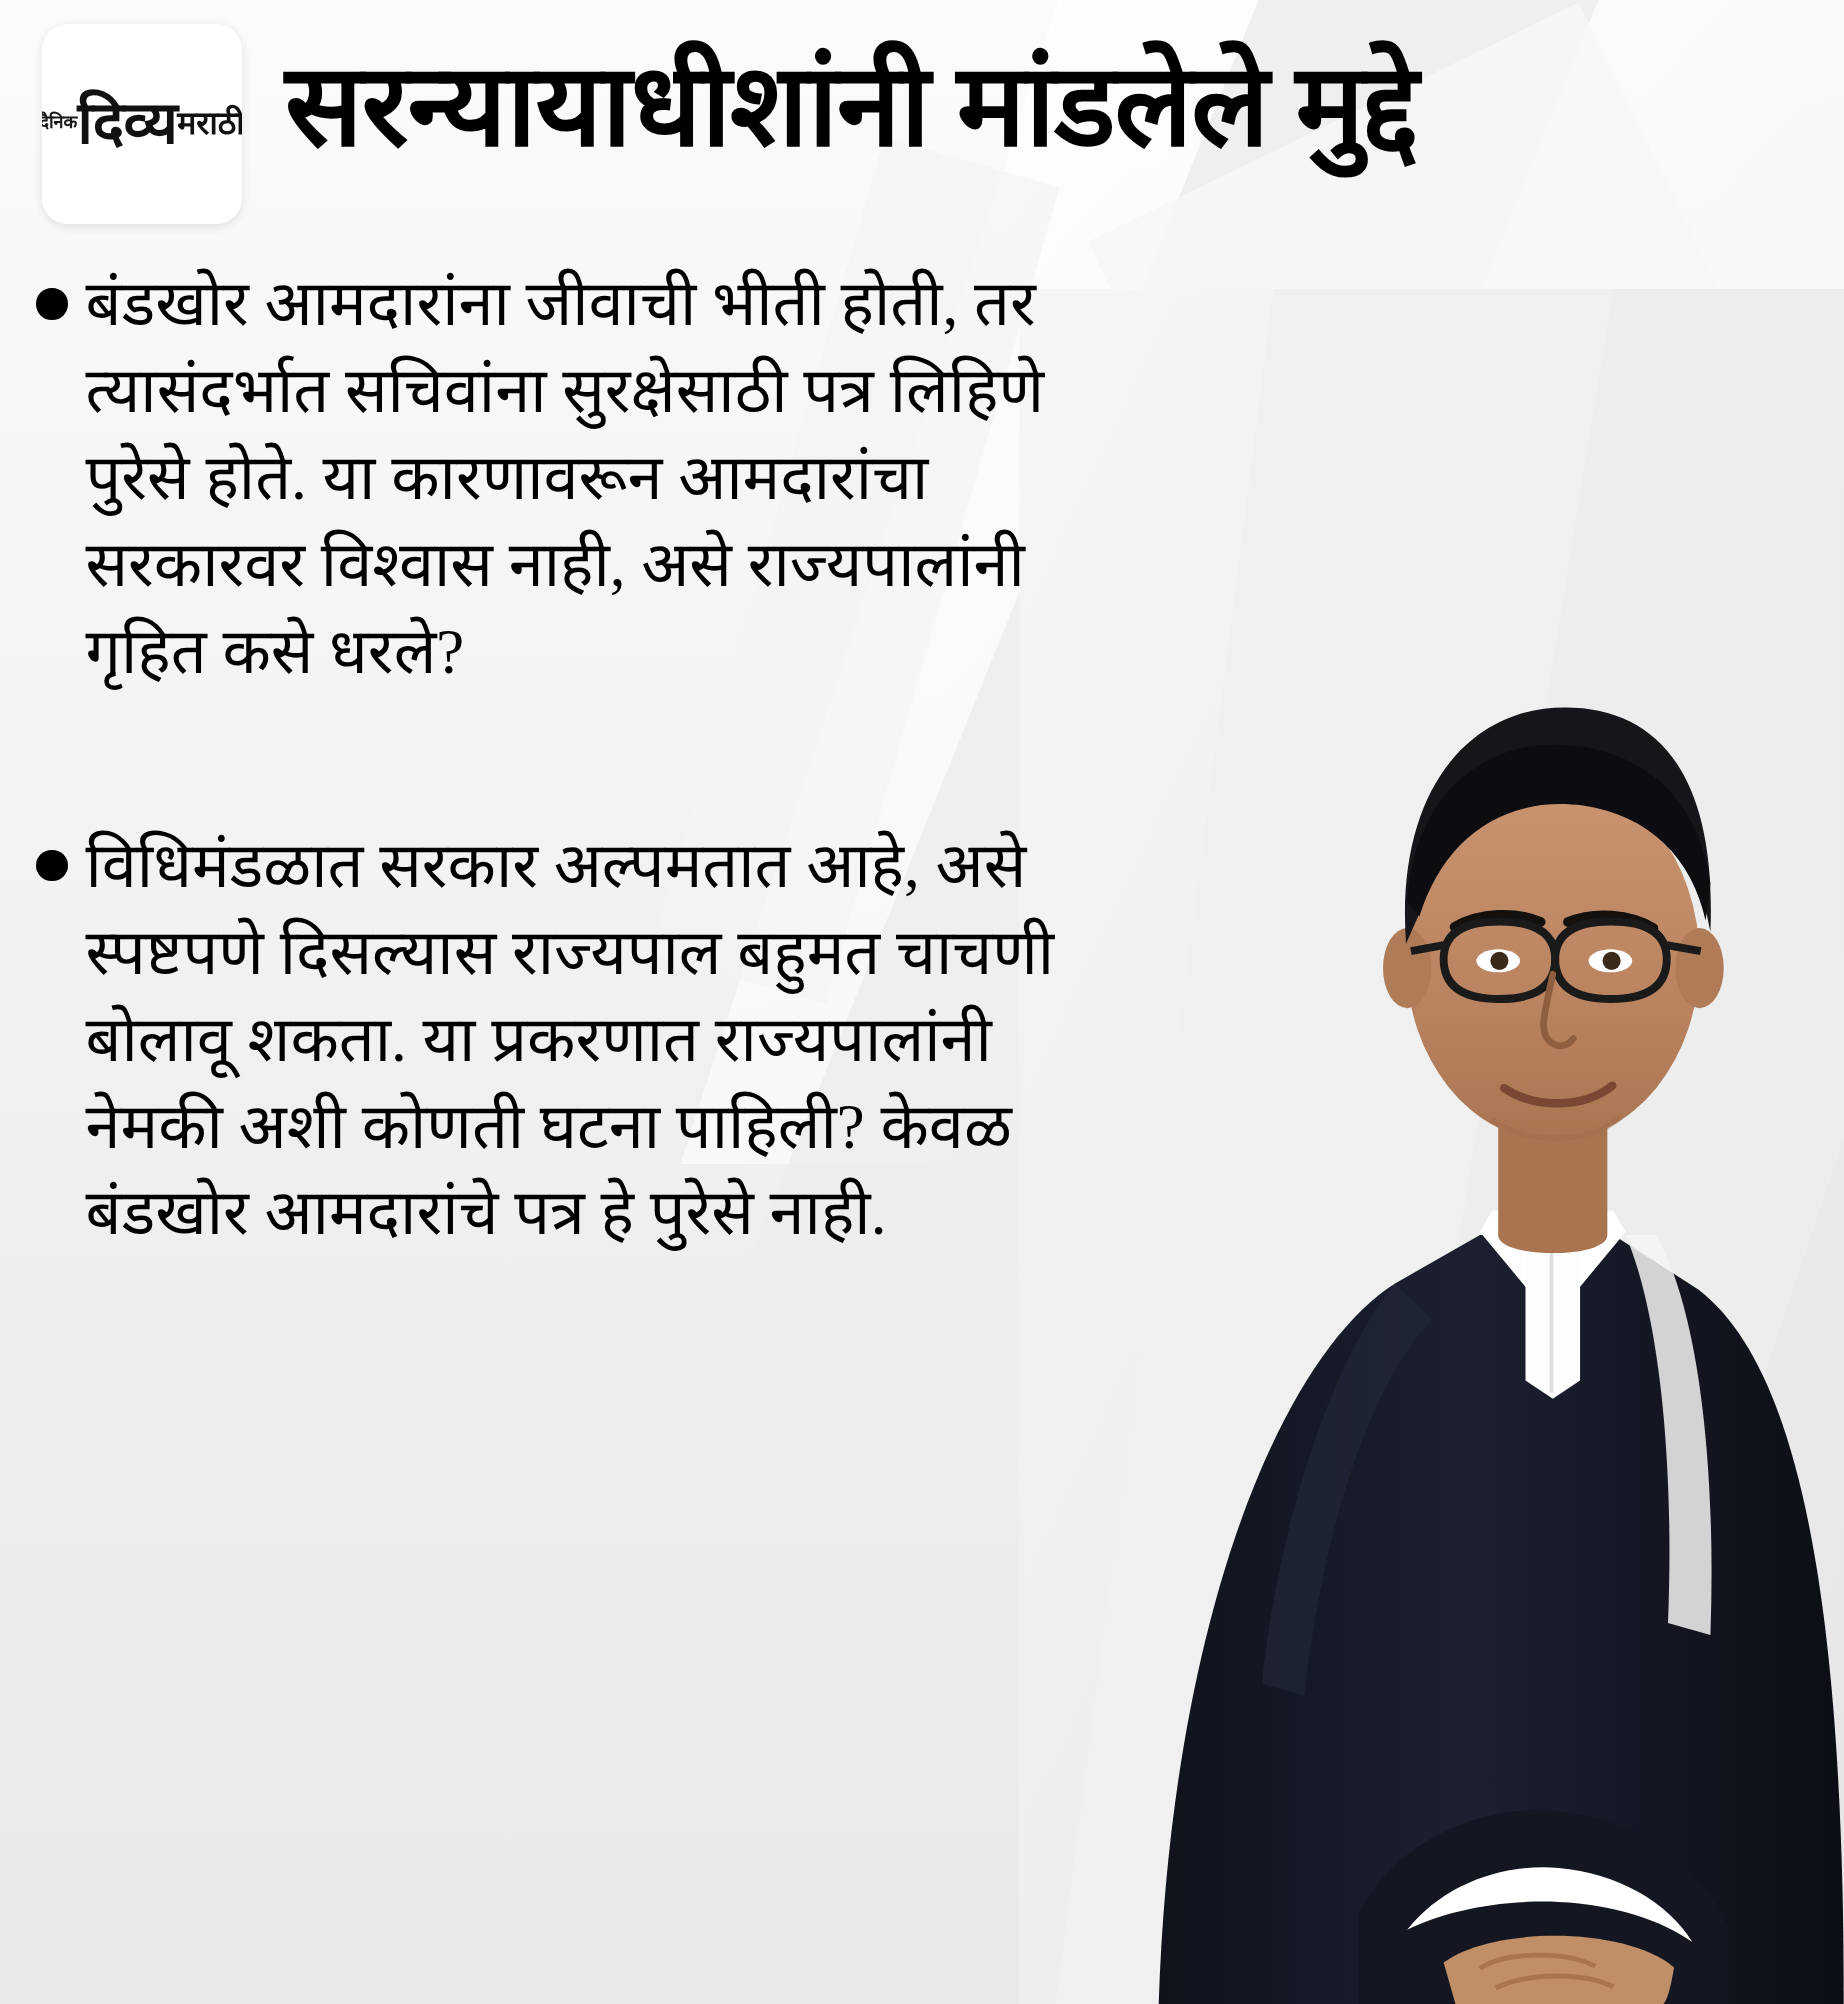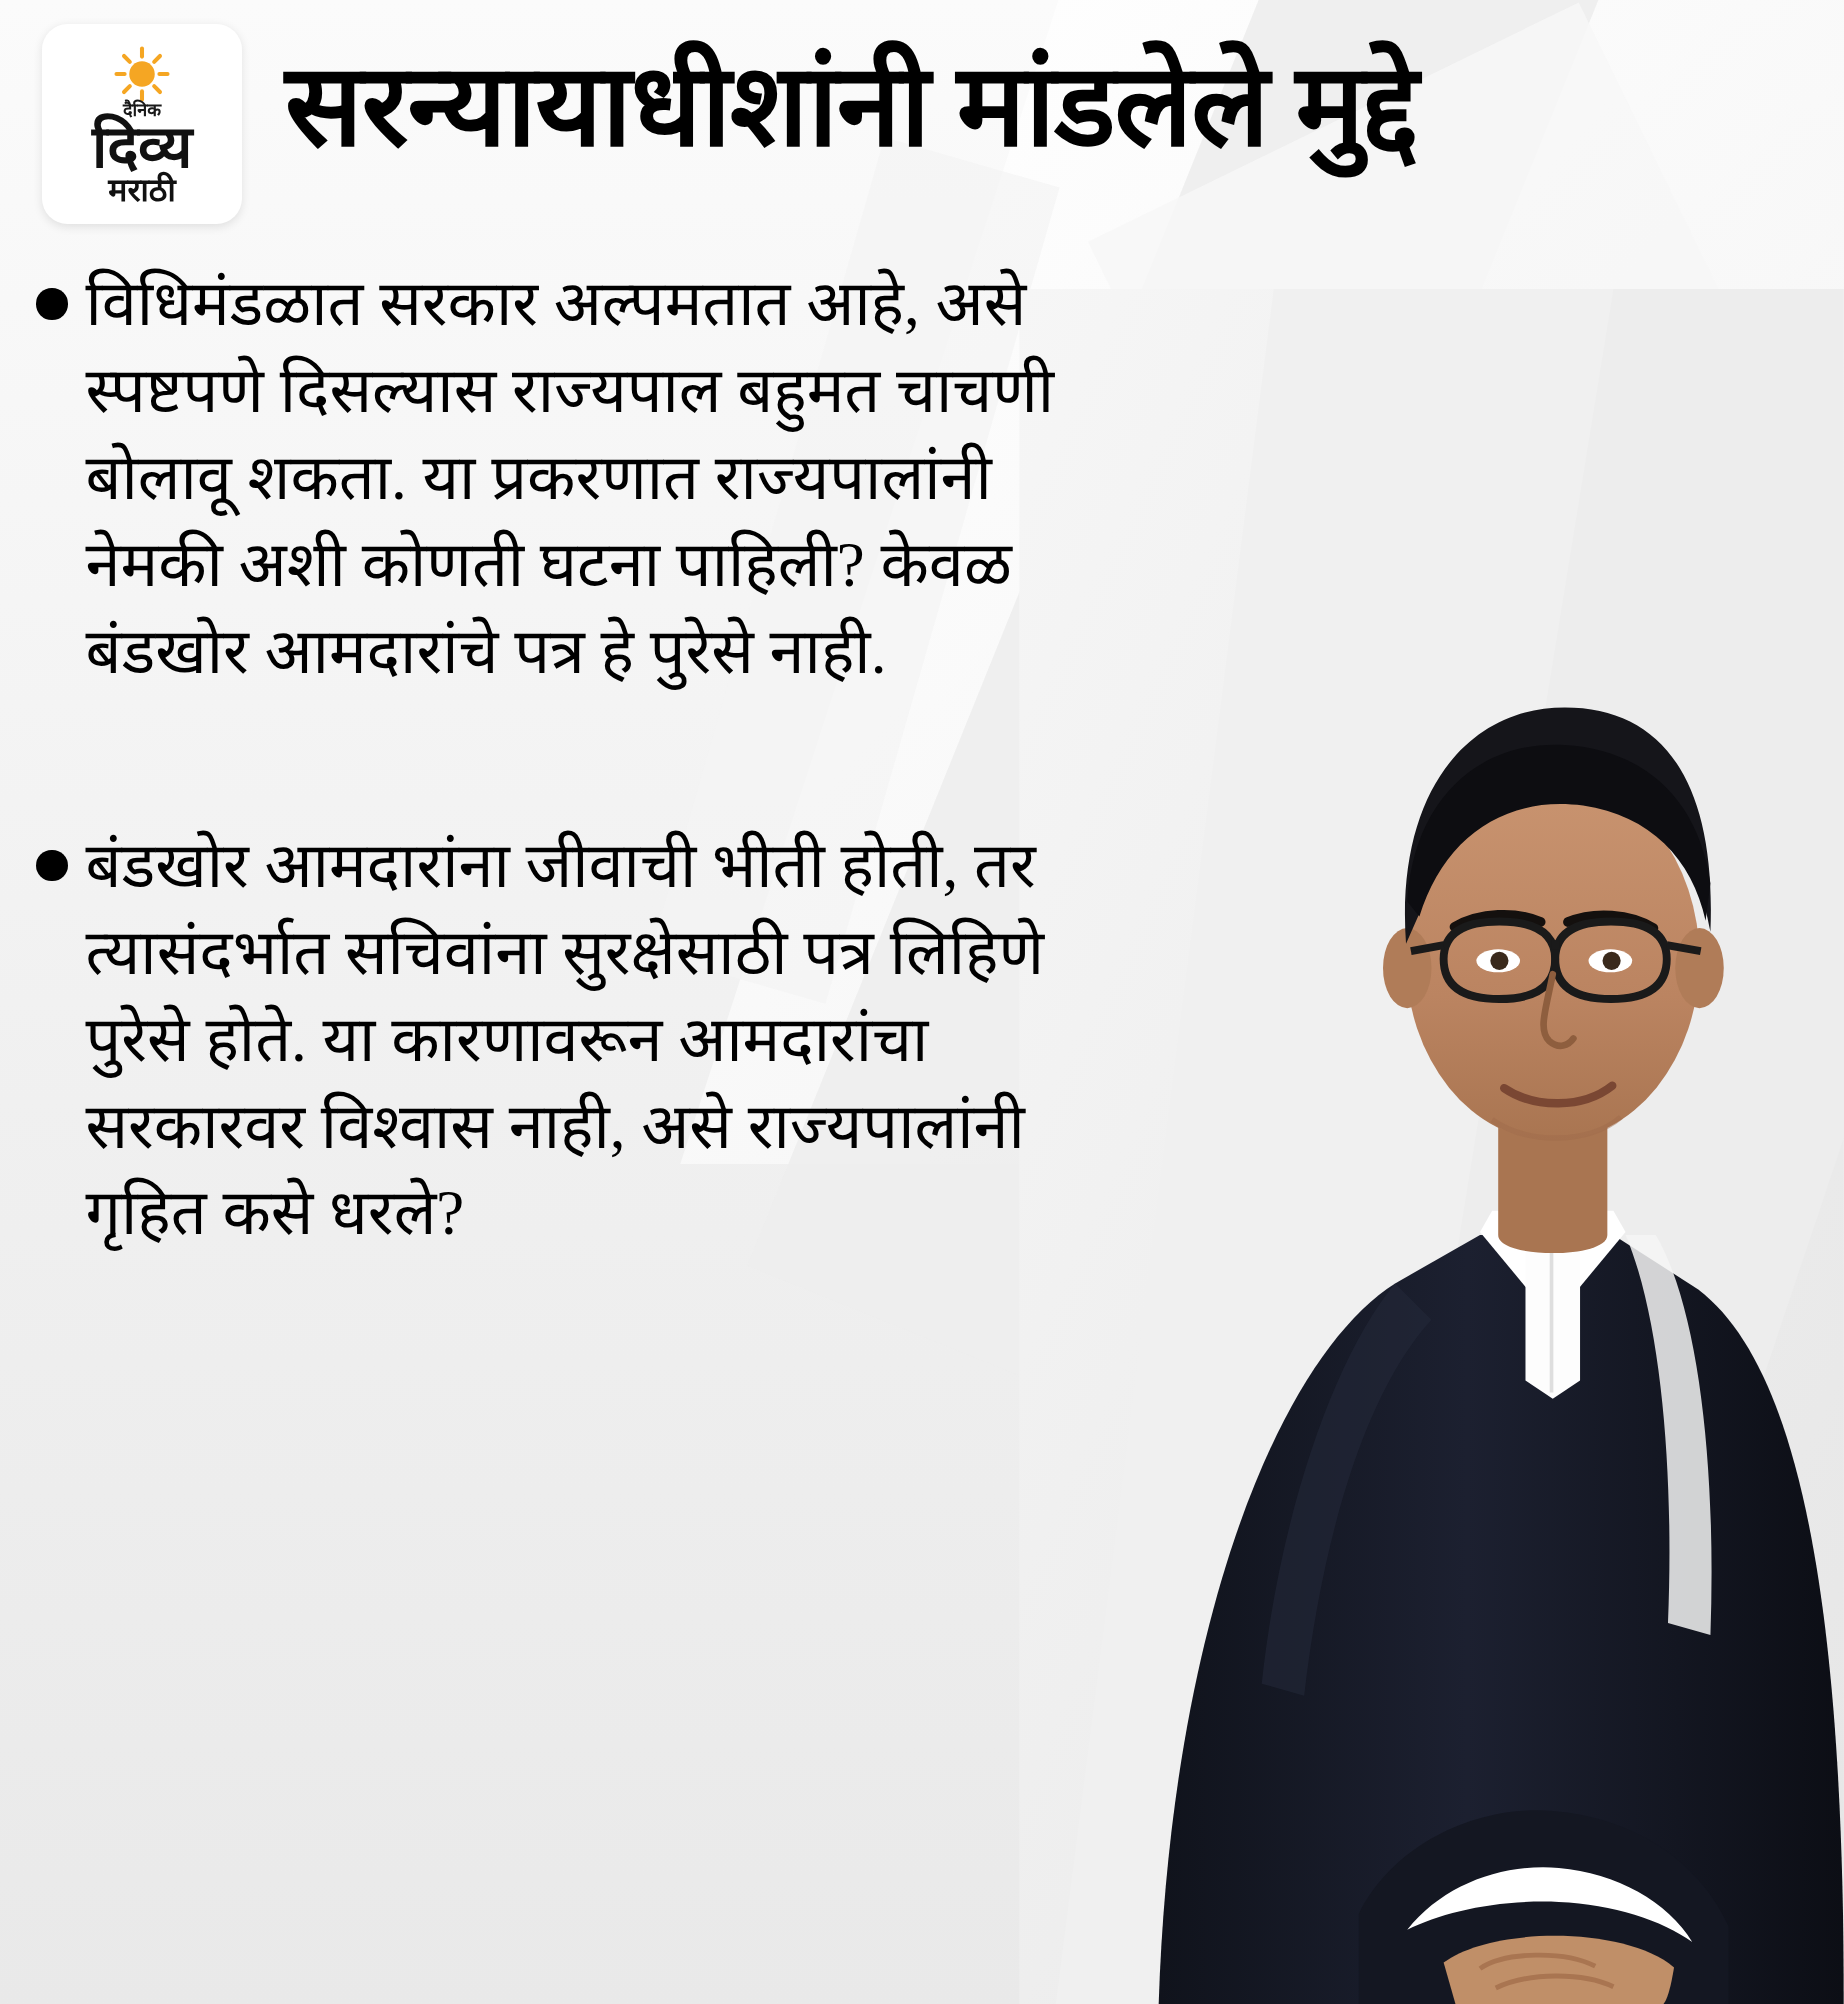--- a/index.html
+++ b/index.html
@@ -74,21 +74,20 @@
     height: 243px;
   }
   .logo {
     position: absolute;
     left: 42px; top: 24px;
     width: 200px; height: 200px;
     background: #ffffff;
     border-radius: 25.5px;
     box-shadow: 0 2.4px 9.7px rgba(0,0,0,0.10);
     display: flex;
-    flex-direction: column;
     align-items: center;
     justify-content: center;
     overflow: hidden;
   }
   .logo-sun {
     width: 58px; height: 58px;
     margin-top: 3.6px;
     margin-bottom: 1.2px;
   }
   .logo-small {
@@ -283,22 +282,22 @@
       <div class="logo-small">दैनिक</div>
       <div class="logo-main">दिव्य</div>
       <div class="logo-sub">मराठी</div>
     </div>
     <div class="headline">सरन्यायाधीशांनी मांडलेले मुद्दे</div>
   </div>
 
   <div class="bullets">
     <div class="bullet">
       <div class="bullet-dot"></div>
-      <div class="bullet-text">विधिमंडळात सरकार अल्पमतात आहे, असे स्पष्टपणे दिसल्यास राज्यपाल बहुमत चाचणी बोलावू शकता. या प्रकरणात राज्यपालांनी नेमकी अशी कोणती घटना पाहिली? केवळ बंडखोर आमदारांचे पत्र हे पुरेसे नाही.</div>
+      <div class="bullet-text">बंडखोर आमदारांना जीवाची भीती होती, तर त्यासंदर्भात सचिवांना सुरक्षेसाठी पत्र लिहिणे पुरेसे होते. या कारणावरून आमदारांचा सरकारवर विश्वास नाही, असे राज्यपालांनी गृहित कसे धरले?</div>
     </div>
     <div class="bullet">
       <div class="bullet-dot"></div>
-      <div class="bullet-text">बंडखोर आमदारांना जीवाची भीती होती, तर त्यासंदर्भात सचिवांना सुरक्षेसाठी पत्र लिहिणे पुरेसे होते. या कारणावरून आमदारांचा सरकारवर विश्वास नाही, असे राज्यपालांनी गृहित कसे धरले?</div>
+      <div class="bullet-text">विधिमंडळात सरकार अल्पमतात आहे, असे स्पष्टपणे दिसल्यास राज्यपाल बहुमत चाचणी बोलावू शकता. या प्रकरणात राज्यपालांनी नेमकी अशी कोणती घटना पाहिली? केवळ बंडखोर आमदारांचे पत्र हे पुरेसे नाही.</div>
     </div>
   </div>
 
 </div>
 
 
 </body></html>

